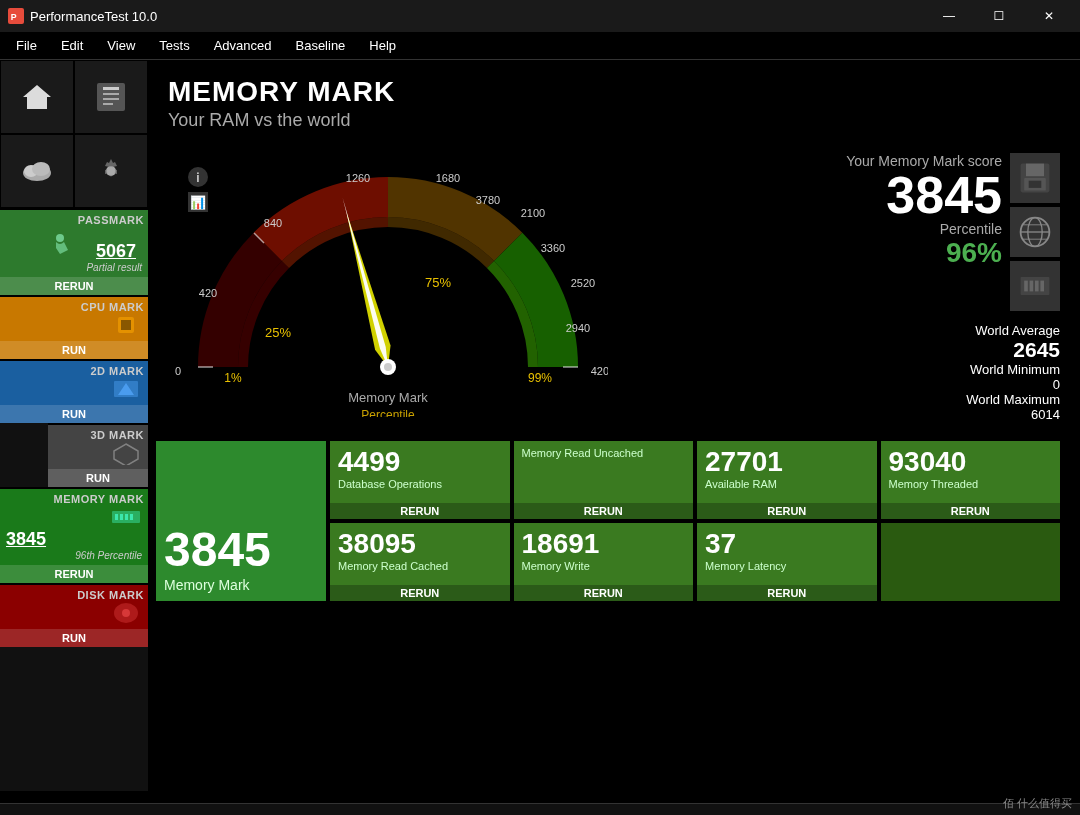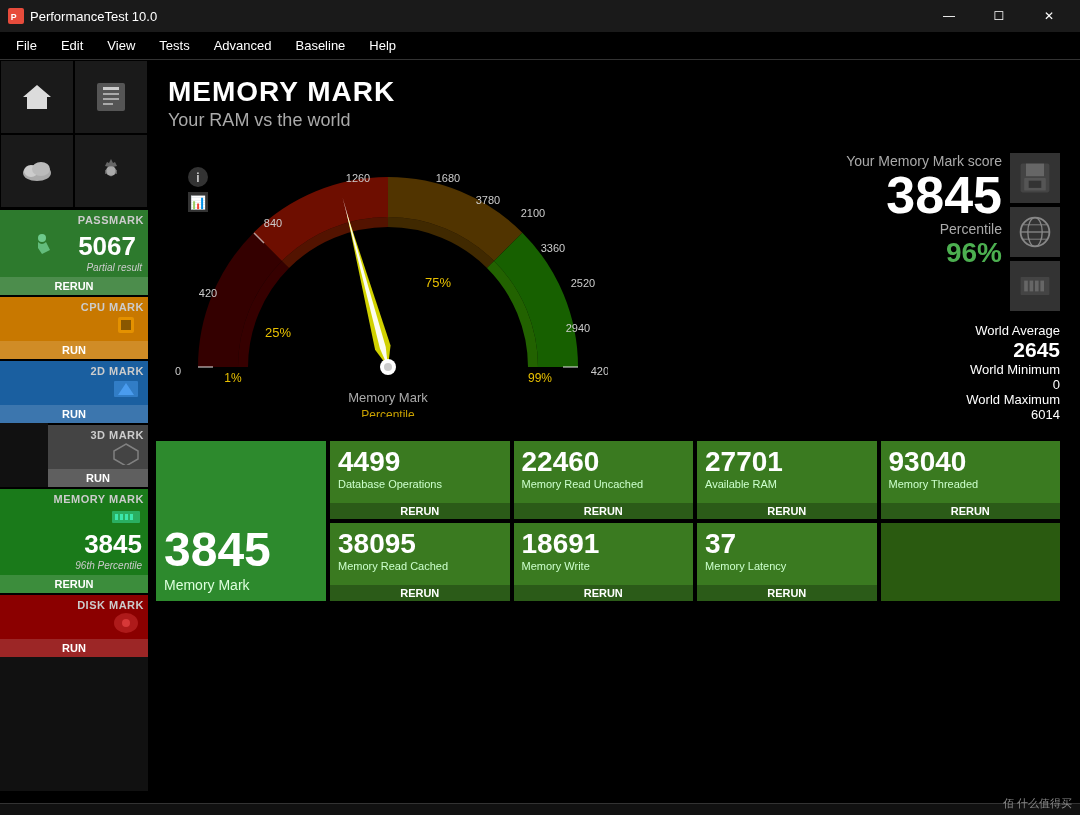--- a/index.html
+++ b/index.html
@@ -79,25 +79,26 @@
 
     .sidebar-label {
       font-size: 11px;
       font-weight: bold;
       text-align: right;
       padding: 4px 4px 0 6px;
       color: #ccc;
       letter-spacing: 0.5px;
     }
     .sidebar-score {
-      font-size: 26px;
+      font-size: 18px;
       font-weight: bold;
-      text-align: right;
+      text-align: left;
       padding: 0 6px;
       color: #fff;
+      text-decoration: underline;
     }
     .sidebar-sub {
       font-size: 10px;
       text-align: right;
       padding: 0 6px;
       color: #ccc;
       font-style: italic;
     }
     .sidebar-run-btn {
       background: rgba(255,255,255,0.15);
@@ -555,21 +556,20 @@
 
       <div class="cards-grid">
 
         <div class="card">
           <div class="card-score">4499</div>
           <div class="card-name">Database Operations</div>
           <div class="card-rerun">RERUN</div>
         </div>
 
         <div class="card">
-          <div class="card-score">22460</div>
           <div class="card-name">Memory Read Uncached</div>
           <div class="card-rerun">RERUN</div>
         </div>
 
         <div class="card">
           <div class="card-score">27701</div>
           <div class="card-name">Available RAM</div>
           <div class="card-rerun">RERUN</div>
         </div>
 

